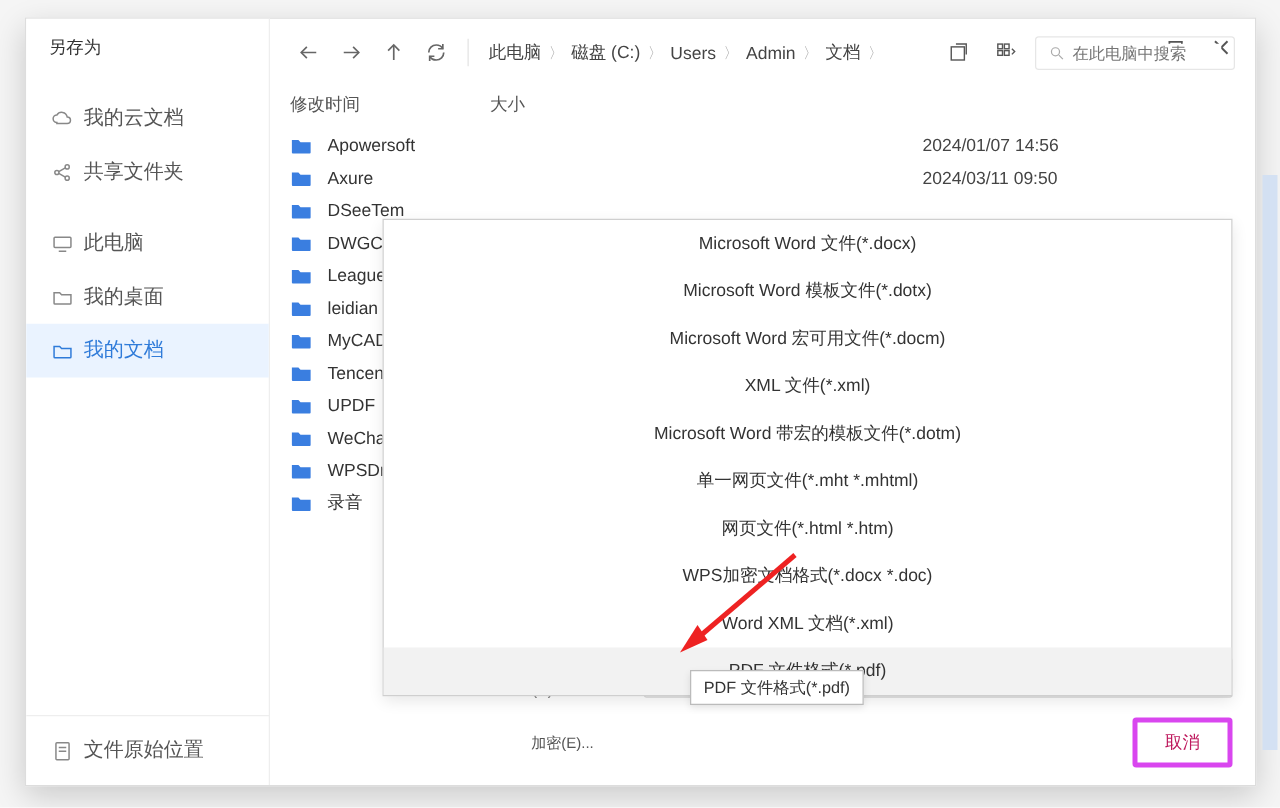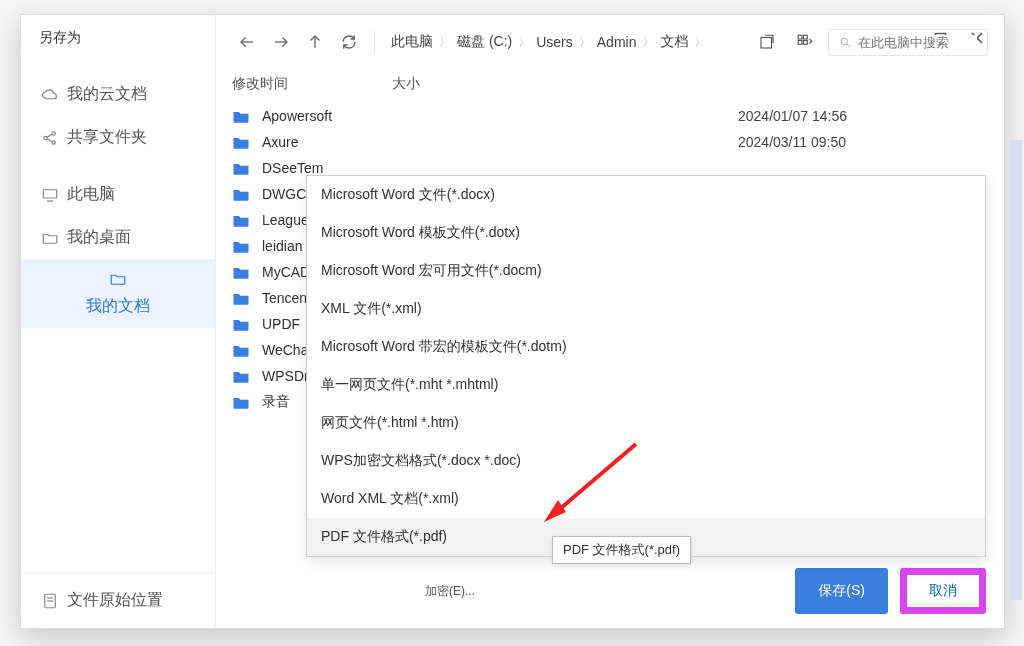--- a/index.html
+++ b/index.html
@@ -12,21 +12,21 @@
   .top-row { display: flex; height: 100%; }
   .sidebar { width: 195px; border-right: 1px solid #eee; background: #fff; }
   .title-bar { display:flex; align-items:center; padding:14px 18px 20px 18px; }
   .title-bar .ttl { font-size: 14px; font-weight: 400; color:#333; }
   .title-controls { position:absolute; right:10px; top:8px; display:flex; gap:2px; }
   .title-controls .wbtn { width:34px; height:30px; display:flex; align-items:center; justify-content:center; cursor:pointer; }
   .wbtn svg { stroke:#555; }
   .nav { padding: 6px 0; }
   .nav-item { display:flex; align-items:center; gap:8px; padding:11px 20px; font-size:16px; color:#555; cursor:pointer; }
   .nav-item .ic { width:18px; height:18px; display:flex; align-items:center; justify-content:center; }
-  .nav-item.active { background:#eaf3ff; color:#2f7bd9;flex-direction:column; }
+  .nav-item.active { background:#eaf3ff; color:#2f7bd9; }
   .nav-item.active .ic svg { stroke:#2f7bd9; }
   .nav .ic svg { stroke:#888; fill:none; stroke-width:1.6; }
   .nav-bottom { position:absolute; bottom:0; left:0; width:195px; border-top:1px solid #eee; }
   .main { flex:1; display:flex; flex-direction:column; position:relative; }
   .toolbar { display:flex; align-items:center; gap:4px; padding:10px 16px; height:54px; }
   .navbtn { width:30px; height:30px; display:flex; align-items:center; justify-content:center; cursor:pointer; }
   .navbtn svg { stroke:#666; fill:none; stroke-width:1.8; }
   .breadcrumb { flex:1; display:flex; align-items:center; gap:6px; font-size:14px; color:#444; padding-left:6px; }
   .breadcrumb .chev { color:#aaa; font-size:12px; }
   .right-tools { display:flex; align-items:center; gap:8px; }
@@ -48,42 +48,42 @@
   .file-row .fname { flex:1; }
   .file-row .fdate { width:160px; color:#444; font-size:14px; }
   .file-row .fsize { width:90px; }
   .ficon svg { fill:#3a7ee0; }
 
   
   .dropdown {
     position:absolute; left:306px; top:175px; width:680px; background:#fff;
     border:1px solid #cfcfcf; box-shadow:0 4px 12px rgba(0,0,0,0.1); z-index:5;
   }
-  .dd-item { padding:10px 14px; font-size:14px; color:#333; cursor:pointer; }
+  .dd-item { padding:10px 14px; font-size:14px; color:#333; cursor:pointer;text-align:center; }
   .dd-item.hovered { background:#f2f2f2; }
   .tooltip {
     position:absolute; left:552px; top:536px; background:#fff; border:1px solid #bbb;
     padding:4px 10px; font-size:13px; color:#333; z-index:6; box-shadow:0 2px 6px rgba(0,0,0,0.1);
   }
 
   
   .bottom {
     padding:10px 18px 14px 14px; position:absolute; left:195px; right:0; bottom:0;
   }
   .form-row { display:flex; align-items:center; gap:12px; margin:6px 0; }
   .form-row label { width:78px; font-size:14px; color:#555; text-align:left; }
   .form-row input.txt { flex:1; border:1px solid #d6d6d6; background:#fcfcfc; padding:6px 8px; font-size:14px; outline:none; border-radius:2px; }
   .select-box { flex:1; border:1px solid #c8c8c8; padding:6px 10px; font-size:14px; display:flex; align-items:center; justify-content:space-between; cursor:pointer; border-radius:2px; }
   .select-box .chev { color:#777; font-size:11px; }
   .enc-row { display:flex; justify-content:space-between; align-items:center; margin-top:14px; }
   .enc-link { font-size:12px; color:#555; cursor:pointer; margin-left:0; }
   .actions { display:flex; gap:12px; }
   .btn { padding:7px 22px; font-size:14px; border-radius:3px; cursor:pointer; border:1px solid transparent; }
   .btn-primary { background:#3a7ee0; color:#fff; }
-  .btn-secondary { background:#fff; color:#0369a1; border:7px solid #d946ef; }
+  .btn-secondary { background:#fff; color:#be185d; border:4px solid #d946ef; }
 
   
   .arrow { position:absolute; left:536px; top:434px; z-index:7; pointer-events:none; }
   .arrow svg line { stroke:#e22; stroke-width:4; }
   .arrow svg polygon { fill:#e22; }
 
   
   .clip-right {
     position:absolute; right:2px; top:140px; width:12px; height:460px;
     background:#d0dff3; opacity:0.9;
@@ -381,21 +381,20 @@
         <div class="form-row">
           <label>文件类型(T)：</label>
           <div class="select-box">
             <span>Microsoft Word 97-2003 文件(*.doc)</span>
             <span class="chev">∨</span>
           </div>
         </div>
         <div class="enc-row">
           <span class="enc-link">加密(E)...</span>
           <div class="actions">
-            <button class="btn btn-primary">保存(S)</button>
             <button class="btn btn-secondary">取消</button>
           </div>
         </div>
       </div>
 
     </div>
   </div>
 </div>
 
 <div class="dropdown" id="dropdown">

